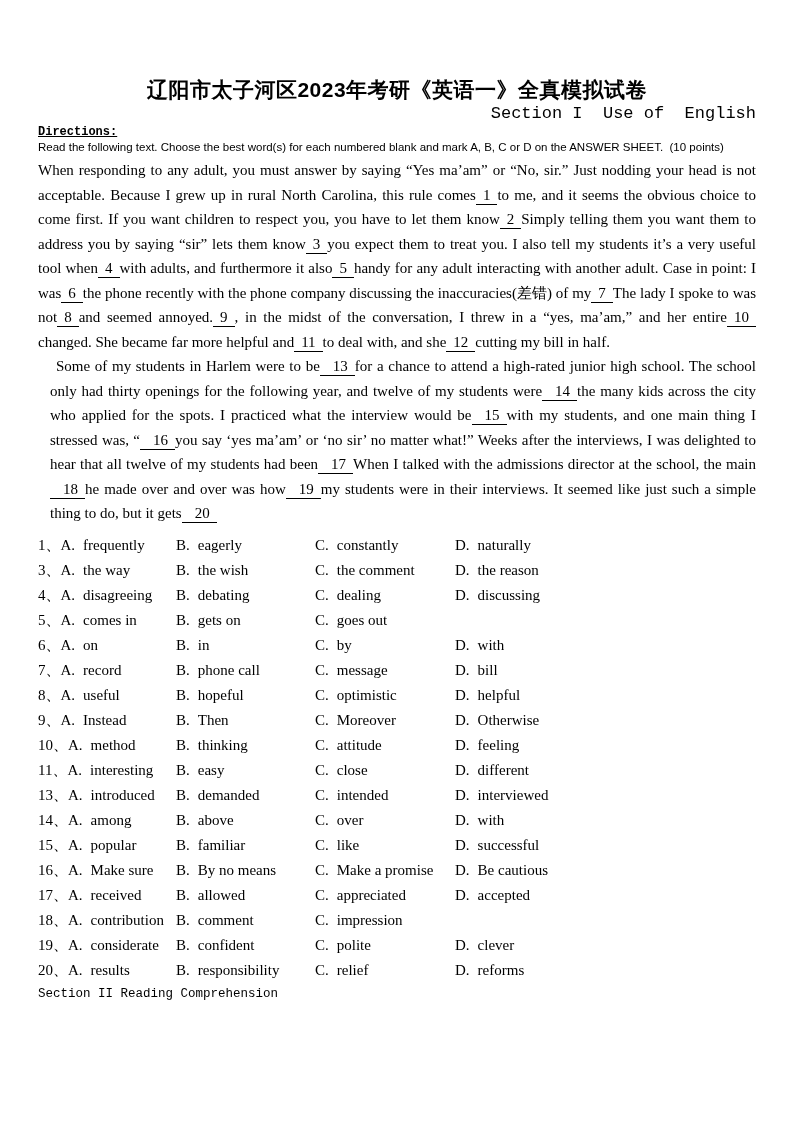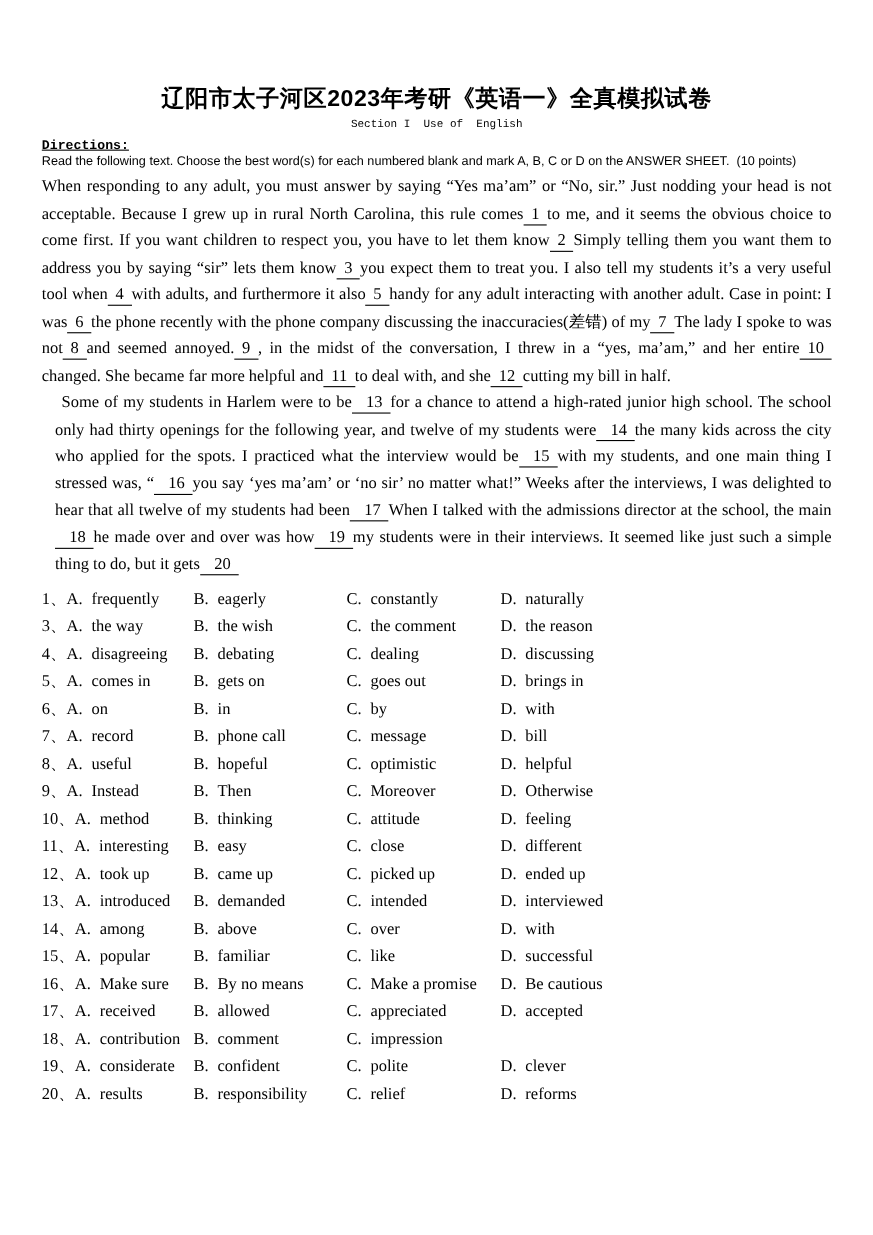--- a/index.html
+++ b/index.html
@@ -17,23 +17,23 @@
   }
   .title {
     text-align: center;
     font-family: "Liberation Sans", sans-serif;
     font-weight: 700;
     font-size: 21px;
     line-height: 1.1;
     letter-spacing: 0.5px;
   }
   .sec-heading {
-    text-align: center;
-    font-family: "Liberation Mono", monospace;
-    font-size: 10px;
+    text-align: right;
+    font-family: "Liberation Mono", monospace;
+    font-size: 17px;
     line-height: 15px;
     margin-top: 5px;
     white-space: pre;
   }
   .dir-label {
     font-family: "Liberation Mono", monospace;
     font-weight: 700;
     font-size: 12px;
     line-height: 15px;
     margin-top: 4px;
@@ -110,21 +110,20 @@
       <div class="q-row">
         <div class="q-cell"><span class="q-num">4、</span><span class="q-letter">A.</span><span>disagreeing</span></div>
         <div class="q-cell"><span class="q-letter">B.</span><span>debating</span></div>
         <div class="q-cell"><span class="q-letter">C.</span><span>dealing</span></div>
         <div class="q-cell"><span class="q-letter">D.</span><span>discussing</span></div>
       </div>
       <div class="q-row">
         <div class="q-cell"><span class="q-num">5、</span><span class="q-letter">A.</span><span>comes in</span></div>
         <div class="q-cell"><span class="q-letter">B.</span><span>gets on</span></div>
         <div class="q-cell"><span class="q-letter">C.</span><span>goes out</span></div>
-        <div class="q-cell"><span class="q-letter">D.</span><span>brings in</span></div>
       </div>
       <div class="q-row">
         <div class="q-cell"><span class="q-num">6、</span><span class="q-letter">A.</span><span>on</span></div>
         <div class="q-cell"><span class="q-letter">B.</span><span>in</span></div>
         <div class="q-cell"><span class="q-letter">C.</span><span>by</span></div>
         <div class="q-cell"><span class="q-letter">D.</span><span>with</span></div>
       </div>
       <div class="q-row">
         <div class="q-cell"><span class="q-num">7、</span><span class="q-letter">A.</span><span>record</span></div>
         <div class="q-cell"><span class="q-letter">B.</span><span>phone call</span></div>
@@ -147,26 +146,20 @@
         <div class="q-cell"><span class="q-num">10、</span><span class="q-letter">A.</span><span>method</span></div>
         <div class="q-cell"><span class="q-letter">B.</span><span>thinking</span></div>
         <div class="q-cell"><span class="q-letter">C.</span><span>attitude</span></div>
         <div class="q-cell"><span class="q-letter">D.</span><span>feeling</span></div>
       </div>
       <div class="q-row">
         <div class="q-cell"><span class="q-num">11、</span><span class="q-letter">A.</span><span>interesting</span></div>
         <div class="q-cell"><span class="q-letter">B.</span><span>easy</span></div>
         <div class="q-cell"><span class="q-letter">C.</span><span>close</span></div>
         <div class="q-cell"><span class="q-letter">D.</span><span>different</span></div>
-      </div>
-      <div class="q-row">
-        <div class="q-cell"><span class="q-num">12、</span><span class="q-letter">A.</span><span>took up</span></div>
-        <div class="q-cell"><span class="q-letter">B.</span><span>came up</span></div>
-        <div class="q-cell"><span class="q-letter">C.</span><span>picked up</span></div>
-        <div class="q-cell"><span class="q-letter">D.</span><span>ended up</span></div>
       </div>
       <div class="q-row">
         <div class="q-cell"><span class="q-num">13、</span><span class="q-letter">A.</span><span>introduced</span></div>
         <div class="q-cell"><span class="q-letter">B.</span><span>demanded</span></div>
         <div class="q-cell"><span class="q-letter">C.</span><span>intended</span></div>
         <div class="q-cell"><span class="q-letter">D.</span><span>interviewed</span></div>
       </div>
       <div class="q-row">
         <div class="q-cell"><span class="q-num">14、</span><span class="q-letter">A.</span><span>among</span></div>
         <div class="q-cell"><span class="q-letter">B.</span><span>above</span></div>

